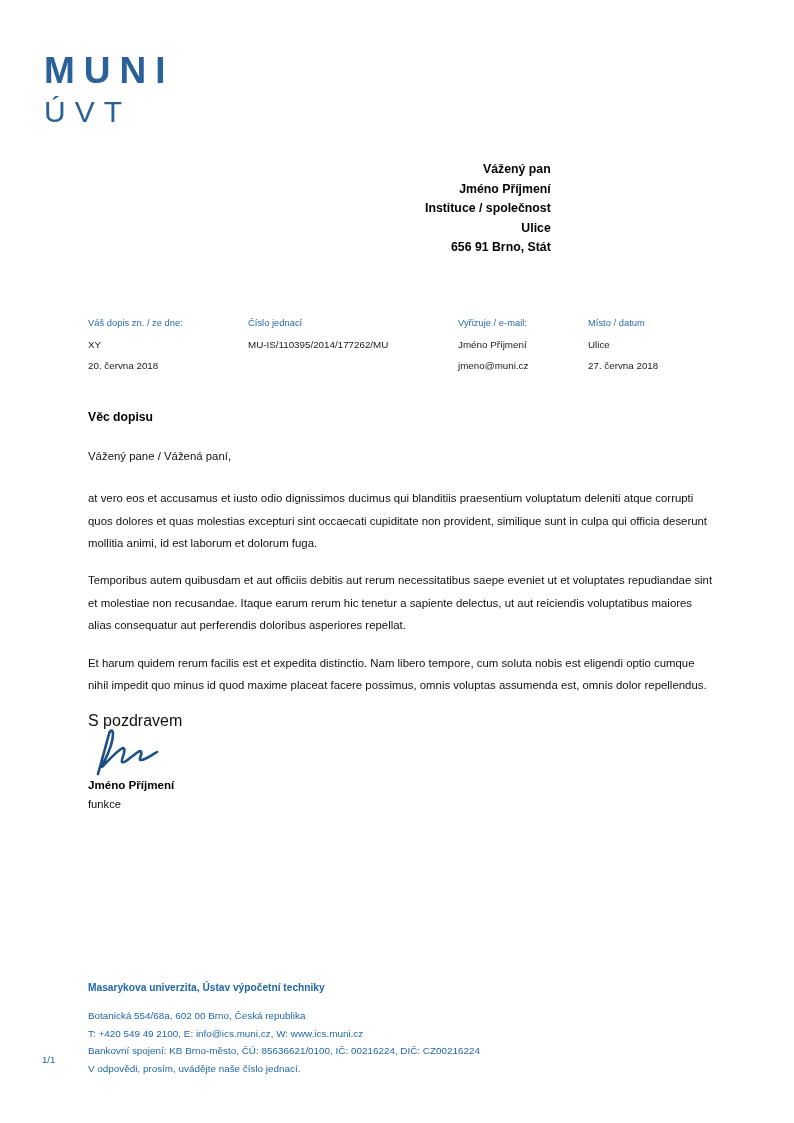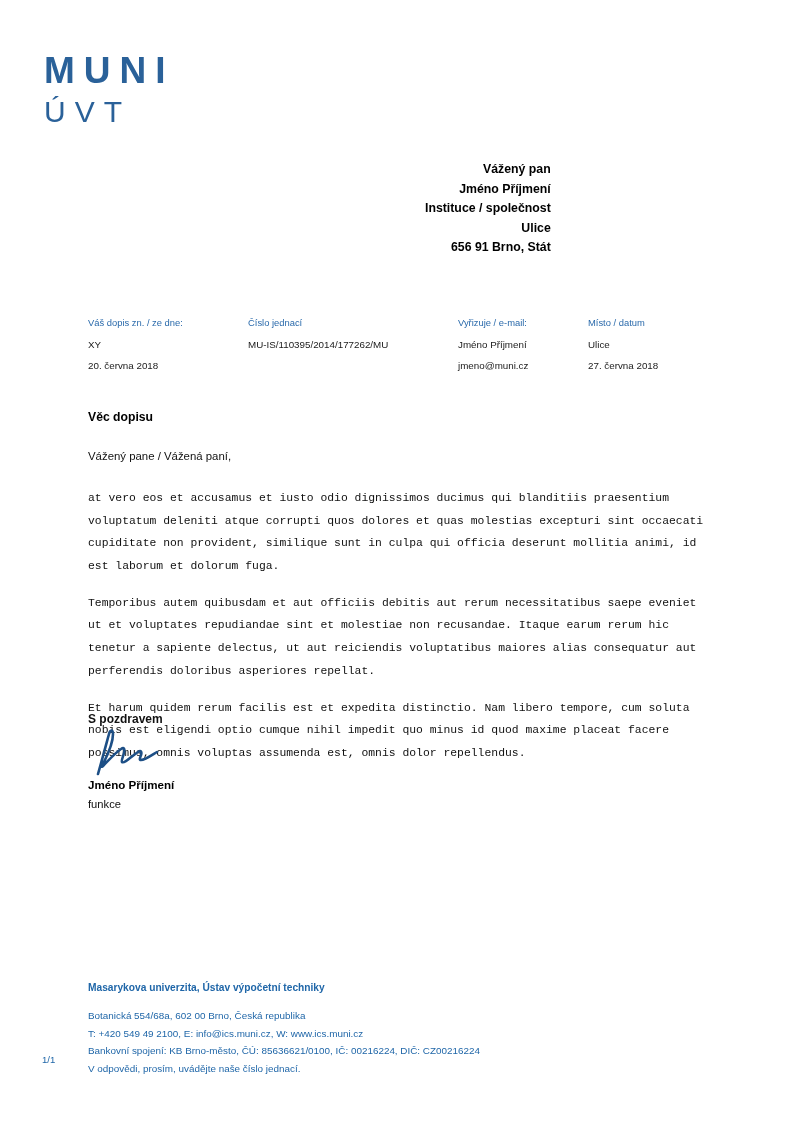--- a/index.html
+++ b/index.html
@@ -107,29 +107,27 @@
     left: 88px;
     top: 487px;
     width: 626px;
     font-size: 11.4px;
     color: #111111;
     line-height: 22.6px;
     text-align: left;
   }
   .body-text p {
     margin: 0 0 14.5px 0;
-    font-family: Liberation Mono, monospace;
   }
   .closing {
     position: absolute;
     left: 88px;
     top: 712px;
-    font-size: 12px;
-    color: #111111;
-    font-weight: bold;
+    font-size: 16px;
+    color: #111111;
   }
 
   
   .signature {
     position: absolute;
     left: 92px;
     top: 728px;
     width: 90px;
     height: 48px;
   }

